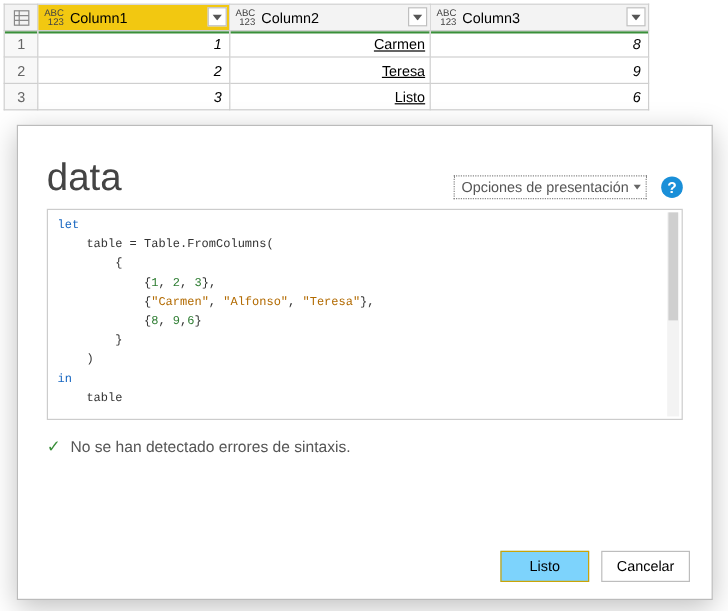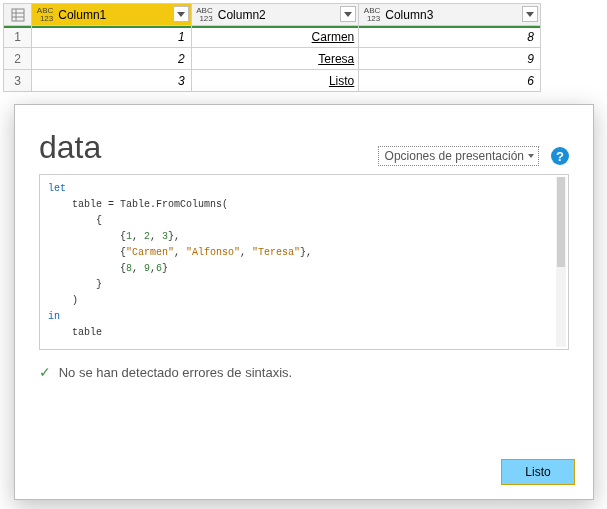--- a/index.html
+++ b/index.html
@@ -312,14 +312,17 @@
     <div class="statusline">
       <span class="chk">✓</span>
       <span>No se han detectado errores de sintaxis.</span>
     </div>
   </div>
 
   <div class="dlgfooter">
     <div class="btn primary">
       <span>Listo</span>
     </div>
+    <div class="btn">
+      <span>Cancelar</span>
+    </div>
   </div>
 </div>
 
 </body></html>

